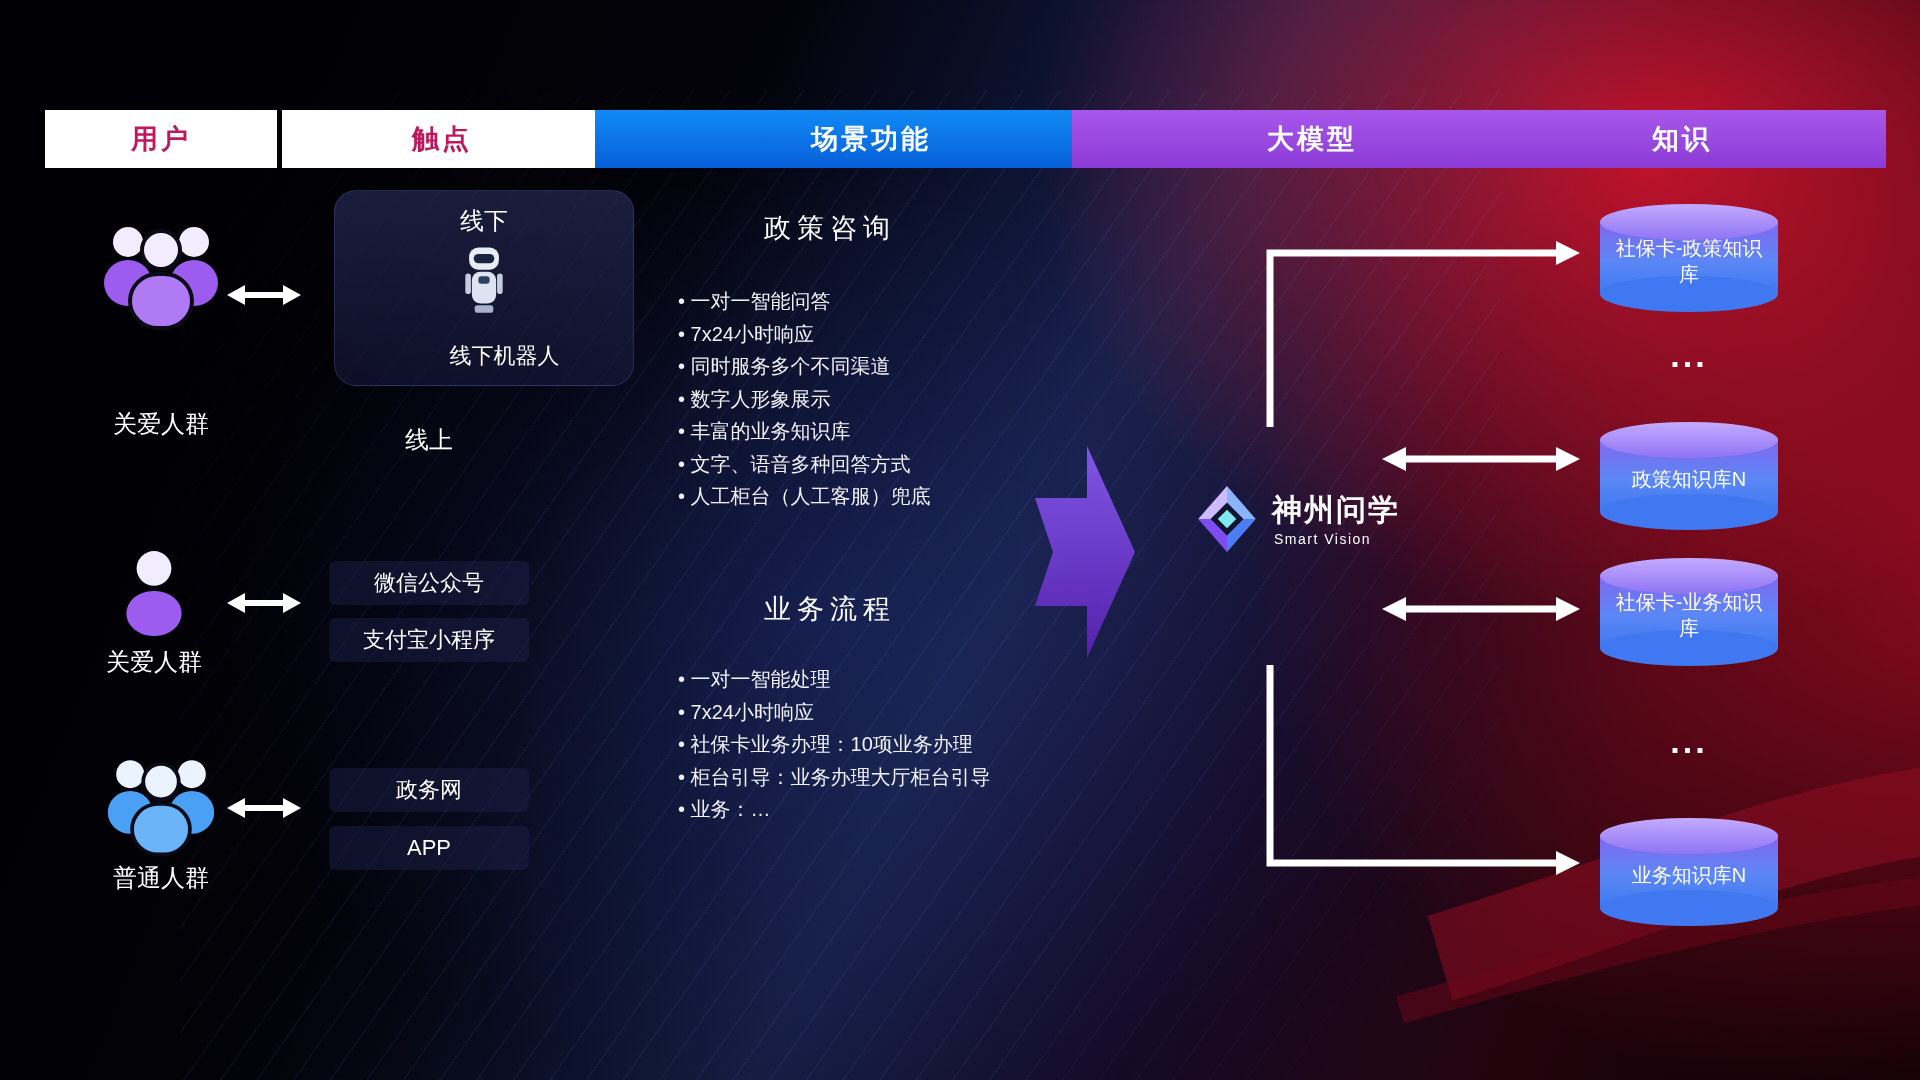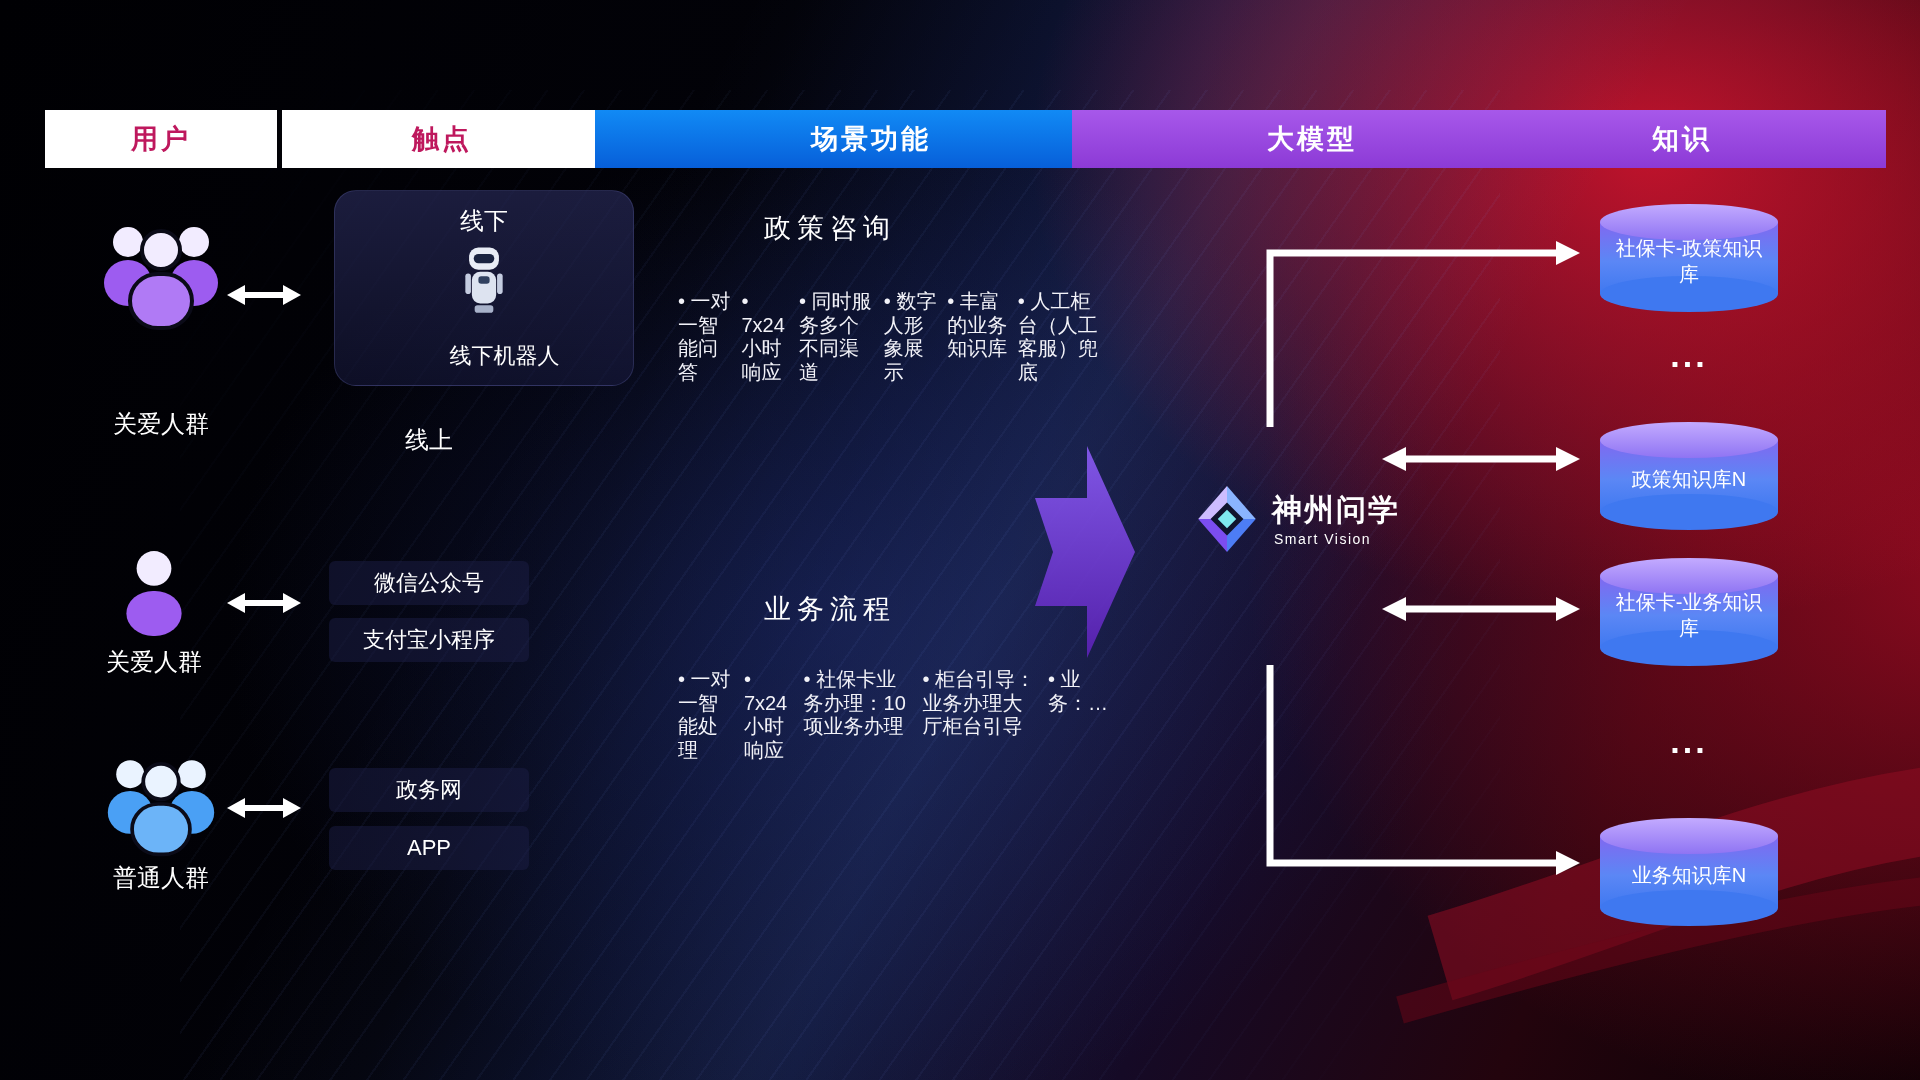--- a/index.html
+++ b/index.html
@@ -43,21 +43,21 @@
     border:1px solid rgba(110,115,190,.25);margin-left:40px; }
   .card-title { position:absolute; top:14px; left:0; width:100%; text-align:center; color:#fff; font-size:24px; }
   .robot-wrap { position:absolute; top:52px; left:0; width:100%; display:flex; justify-content:center; }
   .robot-label { position:absolute; bottom:14px; left:0; width:100%; text-align:center; color:#fff; font-size:22px;padding-left:41px; }
   .online-label { left:329px; top:424px; width:200px; text-align:center; color:#fff; font-size:24px; }
   .channel { left:329px; width:200px; height:44px; display:flex; align-items:center; justify-content:center;
     color:#fff; font-size:22px; background:rgba(28,30,70,.5); border-radius:6px; }
 
   
   .scn-title { left:655px; width:350px; text-align:center; color:#fff; font-size:27px; letter-spacing:6px; }
-  .bullets { left:678px; width:430px; display:flex; flex-direction:row; gap:9px;justify-content:flex-end; }
+  .bullets { left:678px; width:430px; display:flex; flex-direction:column; gap:9px;justify-content:flex-end; }
   .bullet { color:#f2f2f8; font-size:20px; line-height:23.5px; }
   .bullet::before { content:"•  "; color:#f2f2f8; }
 
   
   .logo-name { left:1272px; top:490px; color:#fff; font-size:30px; font-weight:bold; letter-spacing:2px; }
   .logo-sub  { left:1274px; top:531px; color:#fff; font-size:14px; letter-spacing:1.5px; }
 
   
   .db { left:1600px; width:178px; height:108px; z-index:5; }
   .db .top { position:absolute; top:0; left:0; width:100%; height:36px; border-radius:50%;
@@ -157,20 +157,21 @@
   <div class="abs channel" style="top:768px;">政务网</div>
   <div class="abs scn-title" style="top:210px;">政策咨询</div>
 
   <div class="abs channel" style="top:826px;">APP</div>
   <div class="abs bullets" style="top:290px;">
     <div class="bullet">一对一智能问答</div>
     <div class="bullet">7x24小时响应</div>
     <div class="bullet">同时服务多个不同渠道</div>
     <div class="bullet">数字人形象展示</div>
     <div class="bullet">丰富的业务知识库</div>
+    <div class="bullet">文字、语音多种回答方式</div>
     <div class="bullet">人工柜台（人工客服）兜底</div>
   </div>
 
   <div class="abs scn-title" style="top:591px;">业务流程</div>
   <div class="abs bullets" style="top:668px;">
     <div class="bullet">一对一智能处理</div>
     <div class="bullet">7x24小时响应</div>
     <div class="bullet">社保卡业务办理：10项业务办理</div>
     <div class="bullet">柜台引导：业务办理大厅柜台引导</div>
     <div class="bullet">业务：…</div>

